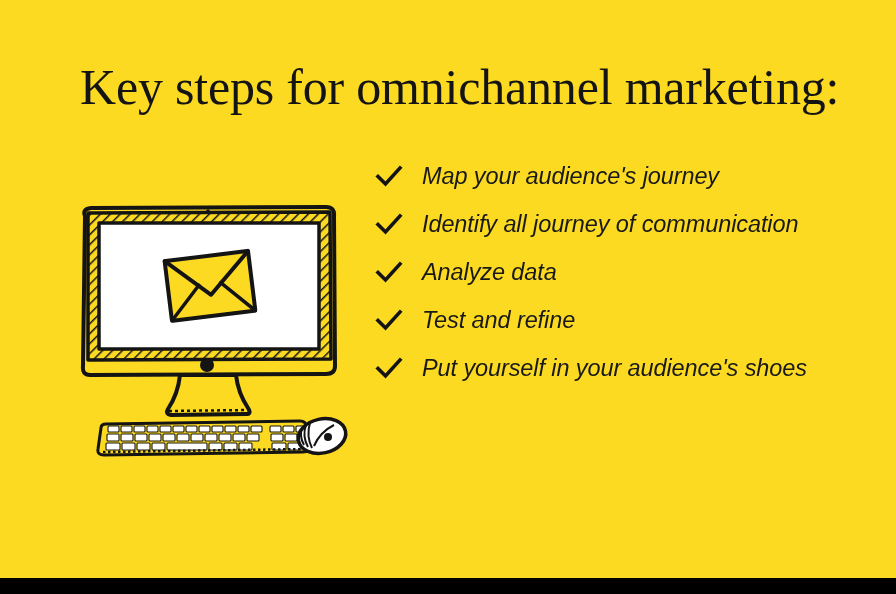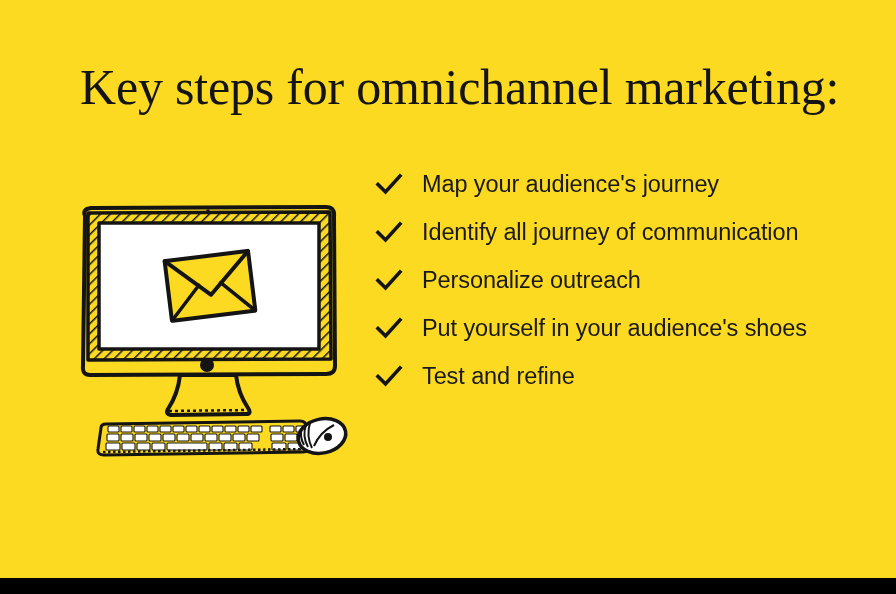--- a/index.html
+++ b/index.html
@@ -35,22 +35,23 @@
     color: #141414;
     letter-spacing: -0.2px;
     white-space: nowrap;
     margin-left: 36px;
   }
 
   
   .checklist {
     position: absolute;
     left: 374px;
-    top: 160px;
+    top: 152px;
     width: 500px;
+    font-style: italic;
   }
   .check-row {
     position: relative;
     height: 48px;
     display: flex;
     align-items: center;
   }
   .check-icon {
     flex: 0 0 auto;
     width: 30px;
@@ -219,46 +220,46 @@
     <div class="check-row">
       <span class="check-icon">
         <svg viewBox="0 0 30 30" xmlns="http://www.w3.org/2000/svg">
           <path d="M4 15.5 L11.5 23 L26 7" fill="none" stroke="#141414" stroke-width="3.6" stroke-linecap="square" stroke-linejoin="miter"></path>
         </svg>
       </span>
       <span class="check-label">Identify all journey of communication</span>
     </div>
 
 
-
-
-    <div class="check-row">
-      <span class="check-icon">
-        <svg viewBox="0 0 30 30" xmlns="http://www.w3.org/2000/svg">
-          <path d="M4 15.5 L11.5 23 L26 7" fill="none" stroke="#141414" stroke-width="3.6" stroke-linecap="square" stroke-linejoin="miter"></path>
-        </svg>
-      </span>
-      <span class="check-label">Personalize outreach</span>
+    <div class="check-row">
+      <span class="check-icon">
+        <svg viewBox="0 0 30 30" xmlns="http://www.w3.org/2000/svg">
+          <path d="M4 15.5 L11.5 23 L26 7" fill="none" stroke="#141414" stroke-width="3.6" stroke-linecap="square" stroke-linejoin="miter"></path>
+        </svg>
+      </span>
+      <span class="check-label">Analyze data</span>
+    </div>
+
+
+
+    <div class="check-row">
+      <span class="check-icon">
+        <svg viewBox="0 0 30 30" xmlns="http://www.w3.org/2000/svg">
+          <path d="M4 15.5 L11.5 23 L26 7" fill="none" stroke="#141414" stroke-width="3.6" stroke-linecap="square" stroke-linejoin="miter"></path>
+        </svg>
+      </span>
+      <span class="check-label">Test and refine</span>
     </div>
 
     <div class="check-row">
       <span class="check-icon">
         <svg viewBox="0 0 30 30" xmlns="http://www.w3.org/2000/svg">
           <path d="M4 15.5 L11.5 23 L26 7" fill="none" stroke="#141414" stroke-width="3.6" stroke-linecap="square" stroke-linejoin="miter"></path>
         </svg>
       </span>
       <span class="check-label">Put yourself in your audience's shoes</span>
     </div>
 
-    <div class="check-row">
-      <span class="check-icon">
-        <svg viewBox="0 0 30 30" xmlns="http://www.w3.org/2000/svg">
-          <path d="M4 15.5 L11.5 23 L26 7" fill="none" stroke="#141414" stroke-width="3.6" stroke-linecap="square" stroke-linejoin="miter"></path>
-        </svg>
-      </span>
-      <span class="check-label">Test and refine</span>
-    </div>
-
   </div>
 
   <div class="bottom-bar"></div>
 
 </div>
 
 </body></html>

